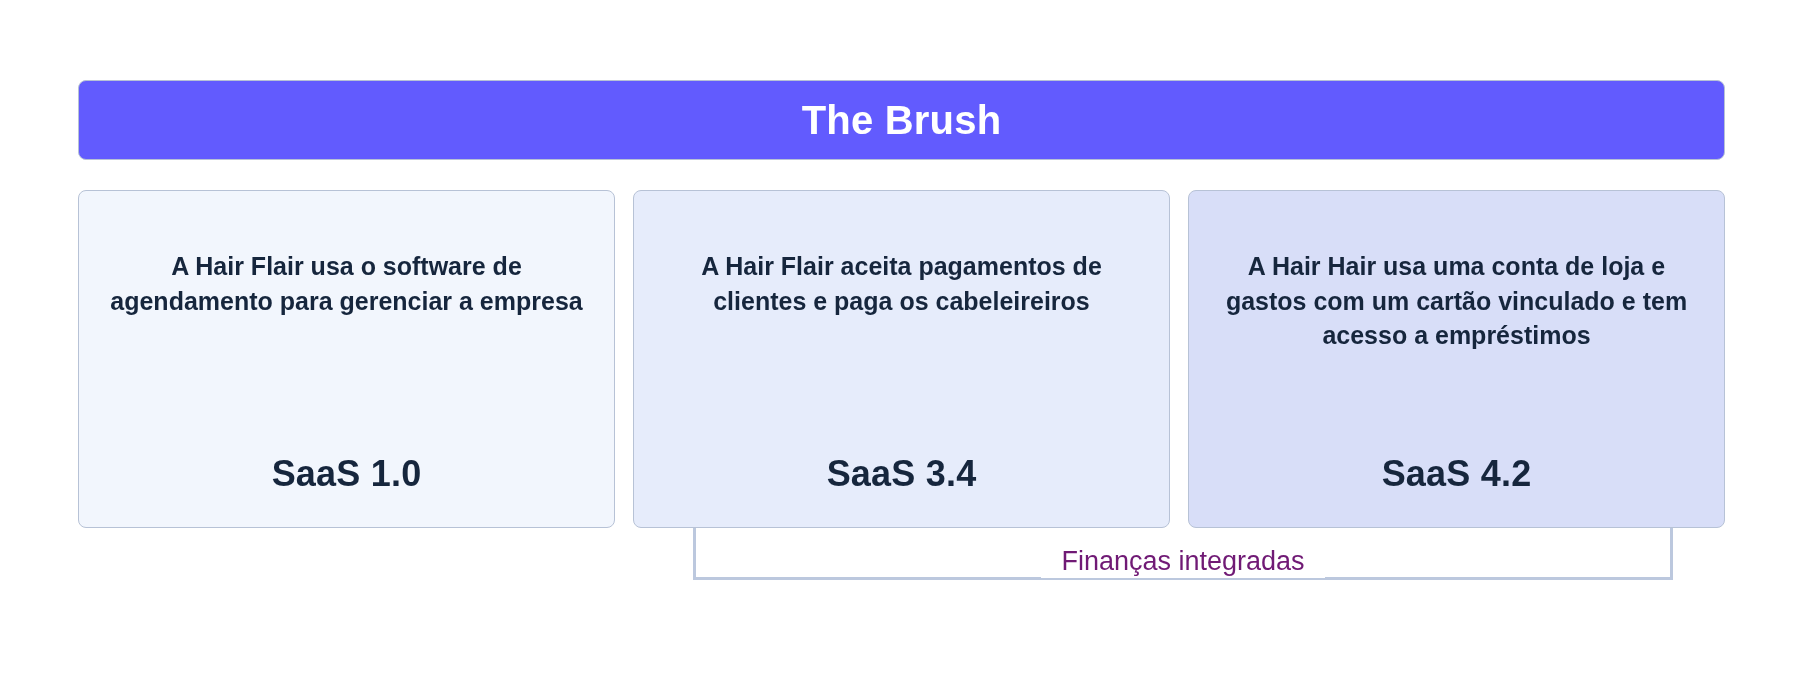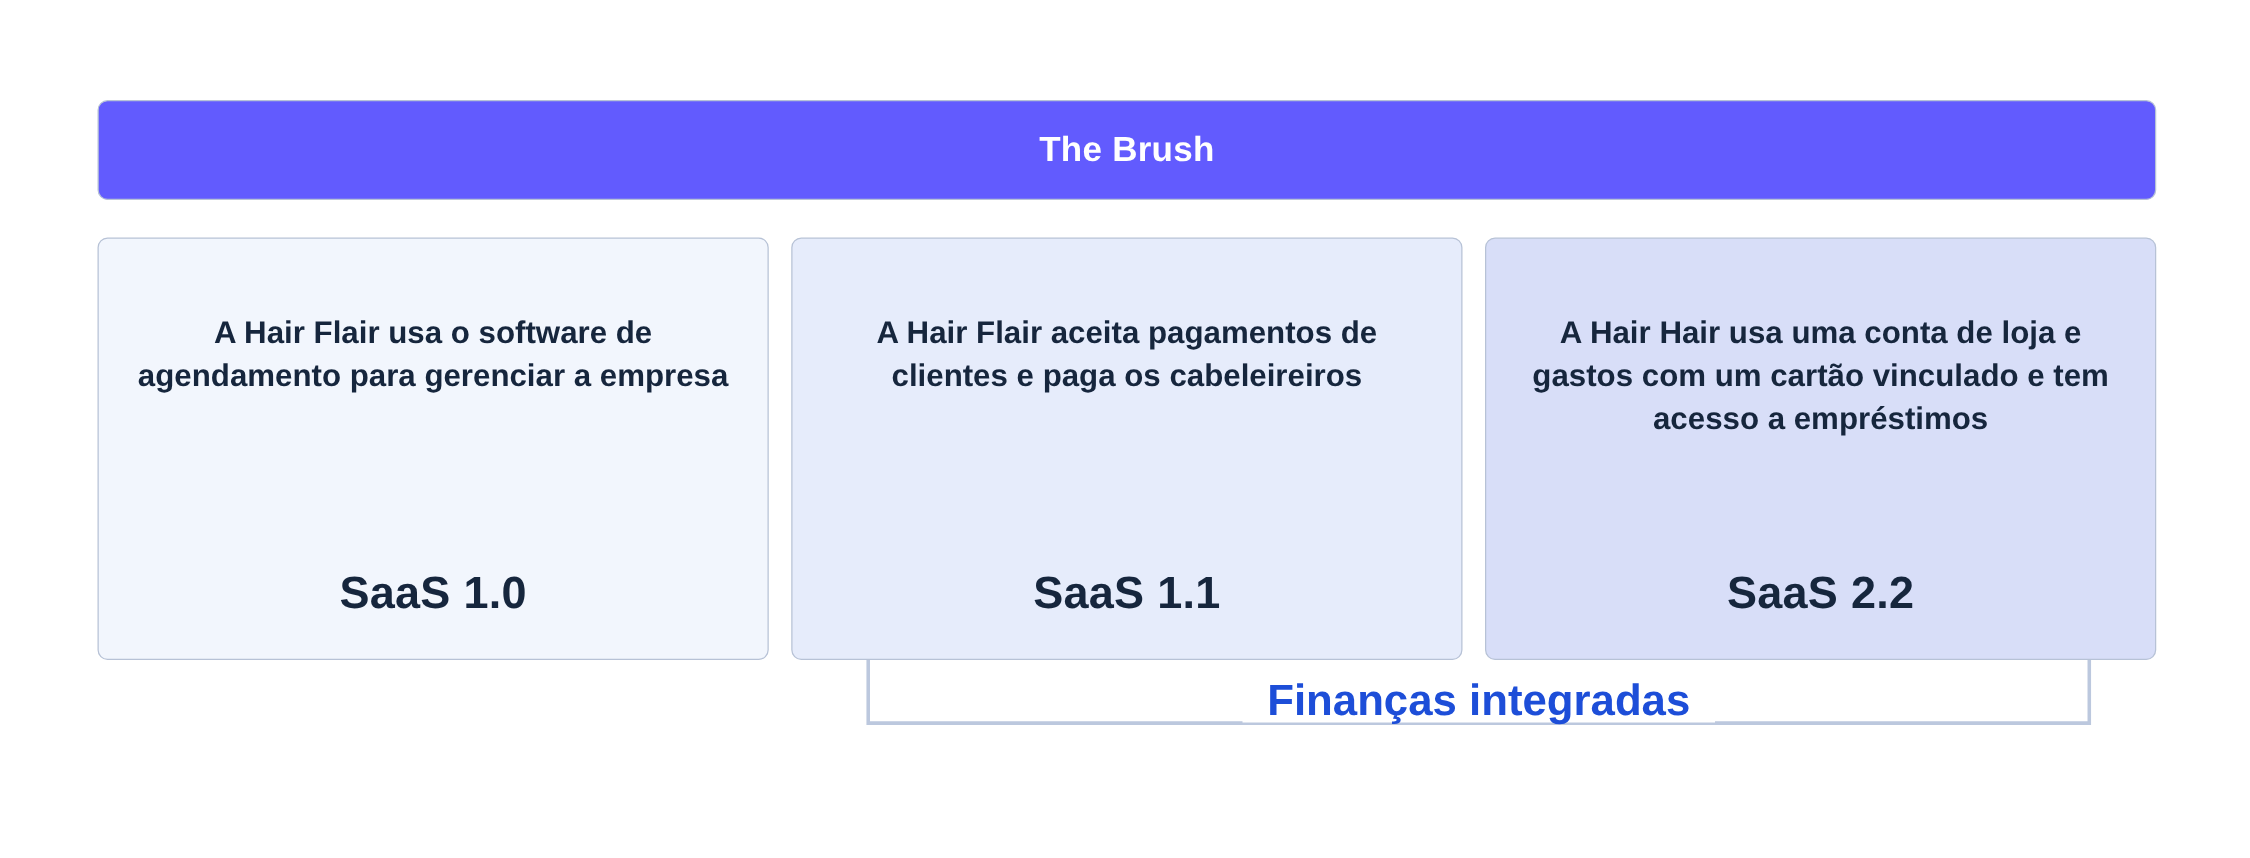--- a/index.html
+++ b/index.html
@@ -30,21 +30,21 @@
     box-sizing: border-box;
     background: #625BFE;
     border: 1px solid #b7c2d6;
     border-radius: 8px;
     display: flex;
     align-items: center;
     justify-content: center;
   }
   .header-title {
     color: #ffffff;
-    font-size: 28px;
+    font-size: 40px;
     font-weight: bold;
     letter-spacing: 0.2px;
     line-height: 1.1;
   }
 
   
   .card-row {
     position: absolute;
     left: 78px;
     top: 190px;
@@ -105,23 +105,23 @@
     left: 693px;
     top: 561px;
     width: 980px;
     text-align: center;
     pointer-events: none;
   }
   .bracket-caption span {
     display: inline-block;
     background: #ffffff;
     padding: 0 20px;
-    color: #1d4ed8;
-    font-size: 35px;
-    font-weight: bold;
+    color: #701a75;
+    font-size: 27px;
+    font-weight: normal;
     line-height: 34px;
     transform: translateY(-17px);
   }
 </style>
 </head>
 <body>
 
 <div id="diagram">
 
   <div class="header-bar">
@@ -130,26 +130,26 @@
 
   <div class="card-row">
 
     <div class="card tone-1">
       <div class="card-text">A Hair Flair usa o software de agendamento para gerenciar a empresa</div>
       <div class="card-label">SaaS 1.0</div>
     </div>
 
     <div class="card tone-2">
       <div class="card-text">A Hair Flair aceita pagamentos de clientes e paga os cabeleireiros</div>
-      <div class="card-label">SaaS 1.1</div>
+      <div class="card-label">SaaS 3.4</div>
     </div>
 
     <div class="card tone-3">
       <div class="card-text">A Hair Hair usa uma conta de loja e gastos com um cartão vinculado e tem acesso a empréstimos</div>
-      <div class="card-label">SaaS 2.2</div>
+      <div class="card-label">SaaS 4.2</div>
     </div>
 
   </div>
 
   <div class="bracket">
     <svg viewBox="0 0 980 62" preserveAspectRatio="none" aria-hidden="true">
       <path d="M 1.5 0 L 1.5 50.5 L 978.5 50.5 L 978.5 0" fill="none" stroke="#BCC8DE" stroke-width="3"></path>
     </svg>
   </div>
 

